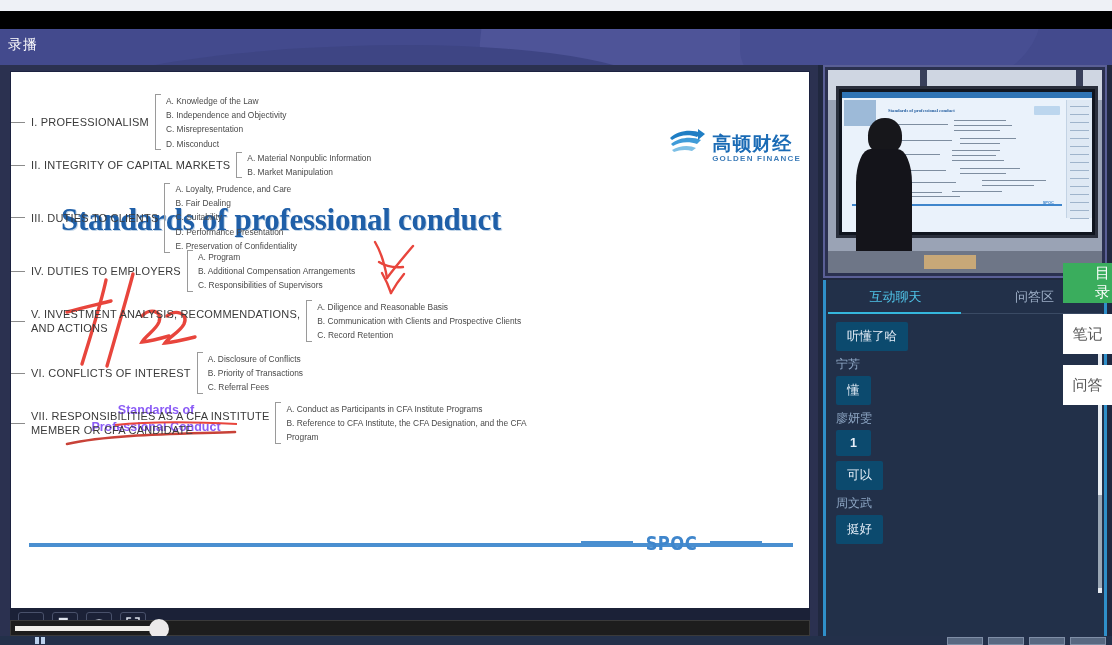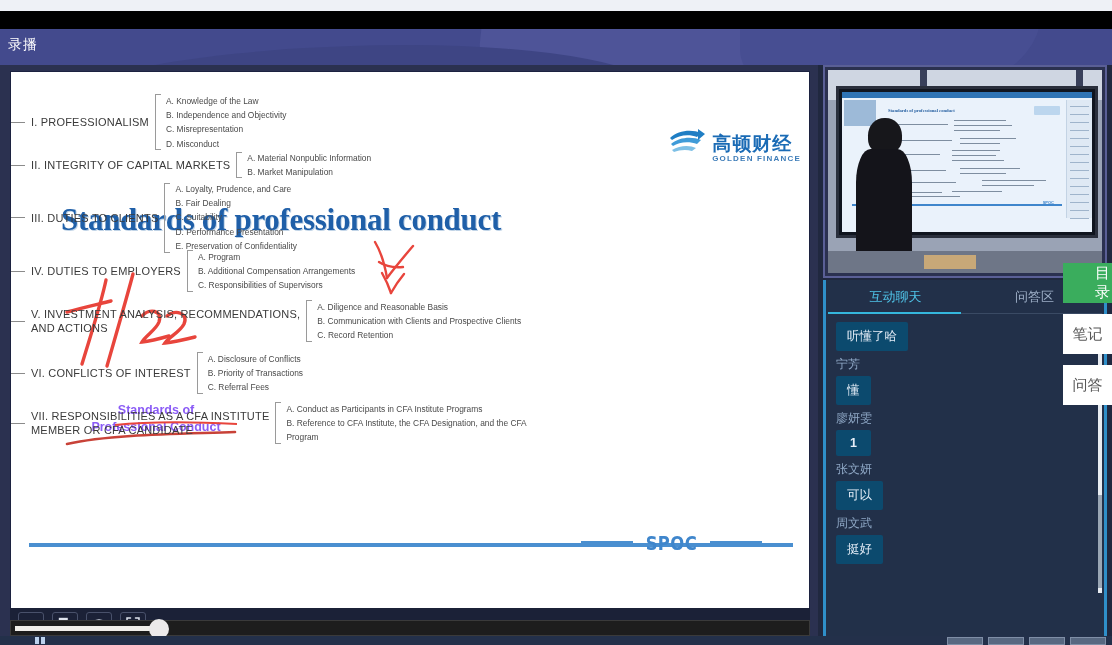--- a/index.html
+++ b/index.html
@@ -442,21 +442,20 @@
         </div>
         <div class="msg-block">
           <div class="msg-name">宁芳</div>
           <div class="bubble">懂</div>
         </div>
         <div class="msg-block">
           <div class="msg-name">廖妍雯</div>
           <div class="bubble num">1</div>
         </div>
         <div class="msg-block">
-          <div class="msg-name">张文妍</div>
           <div class="bubble">可以</div>
         </div>
         <div class="msg-block">
           <div class="msg-name">周文武</div>
           <div class="bubble">挺好</div>
         </div>
       </div>
 
       <div class="chat-scroll">
         <i></i>

